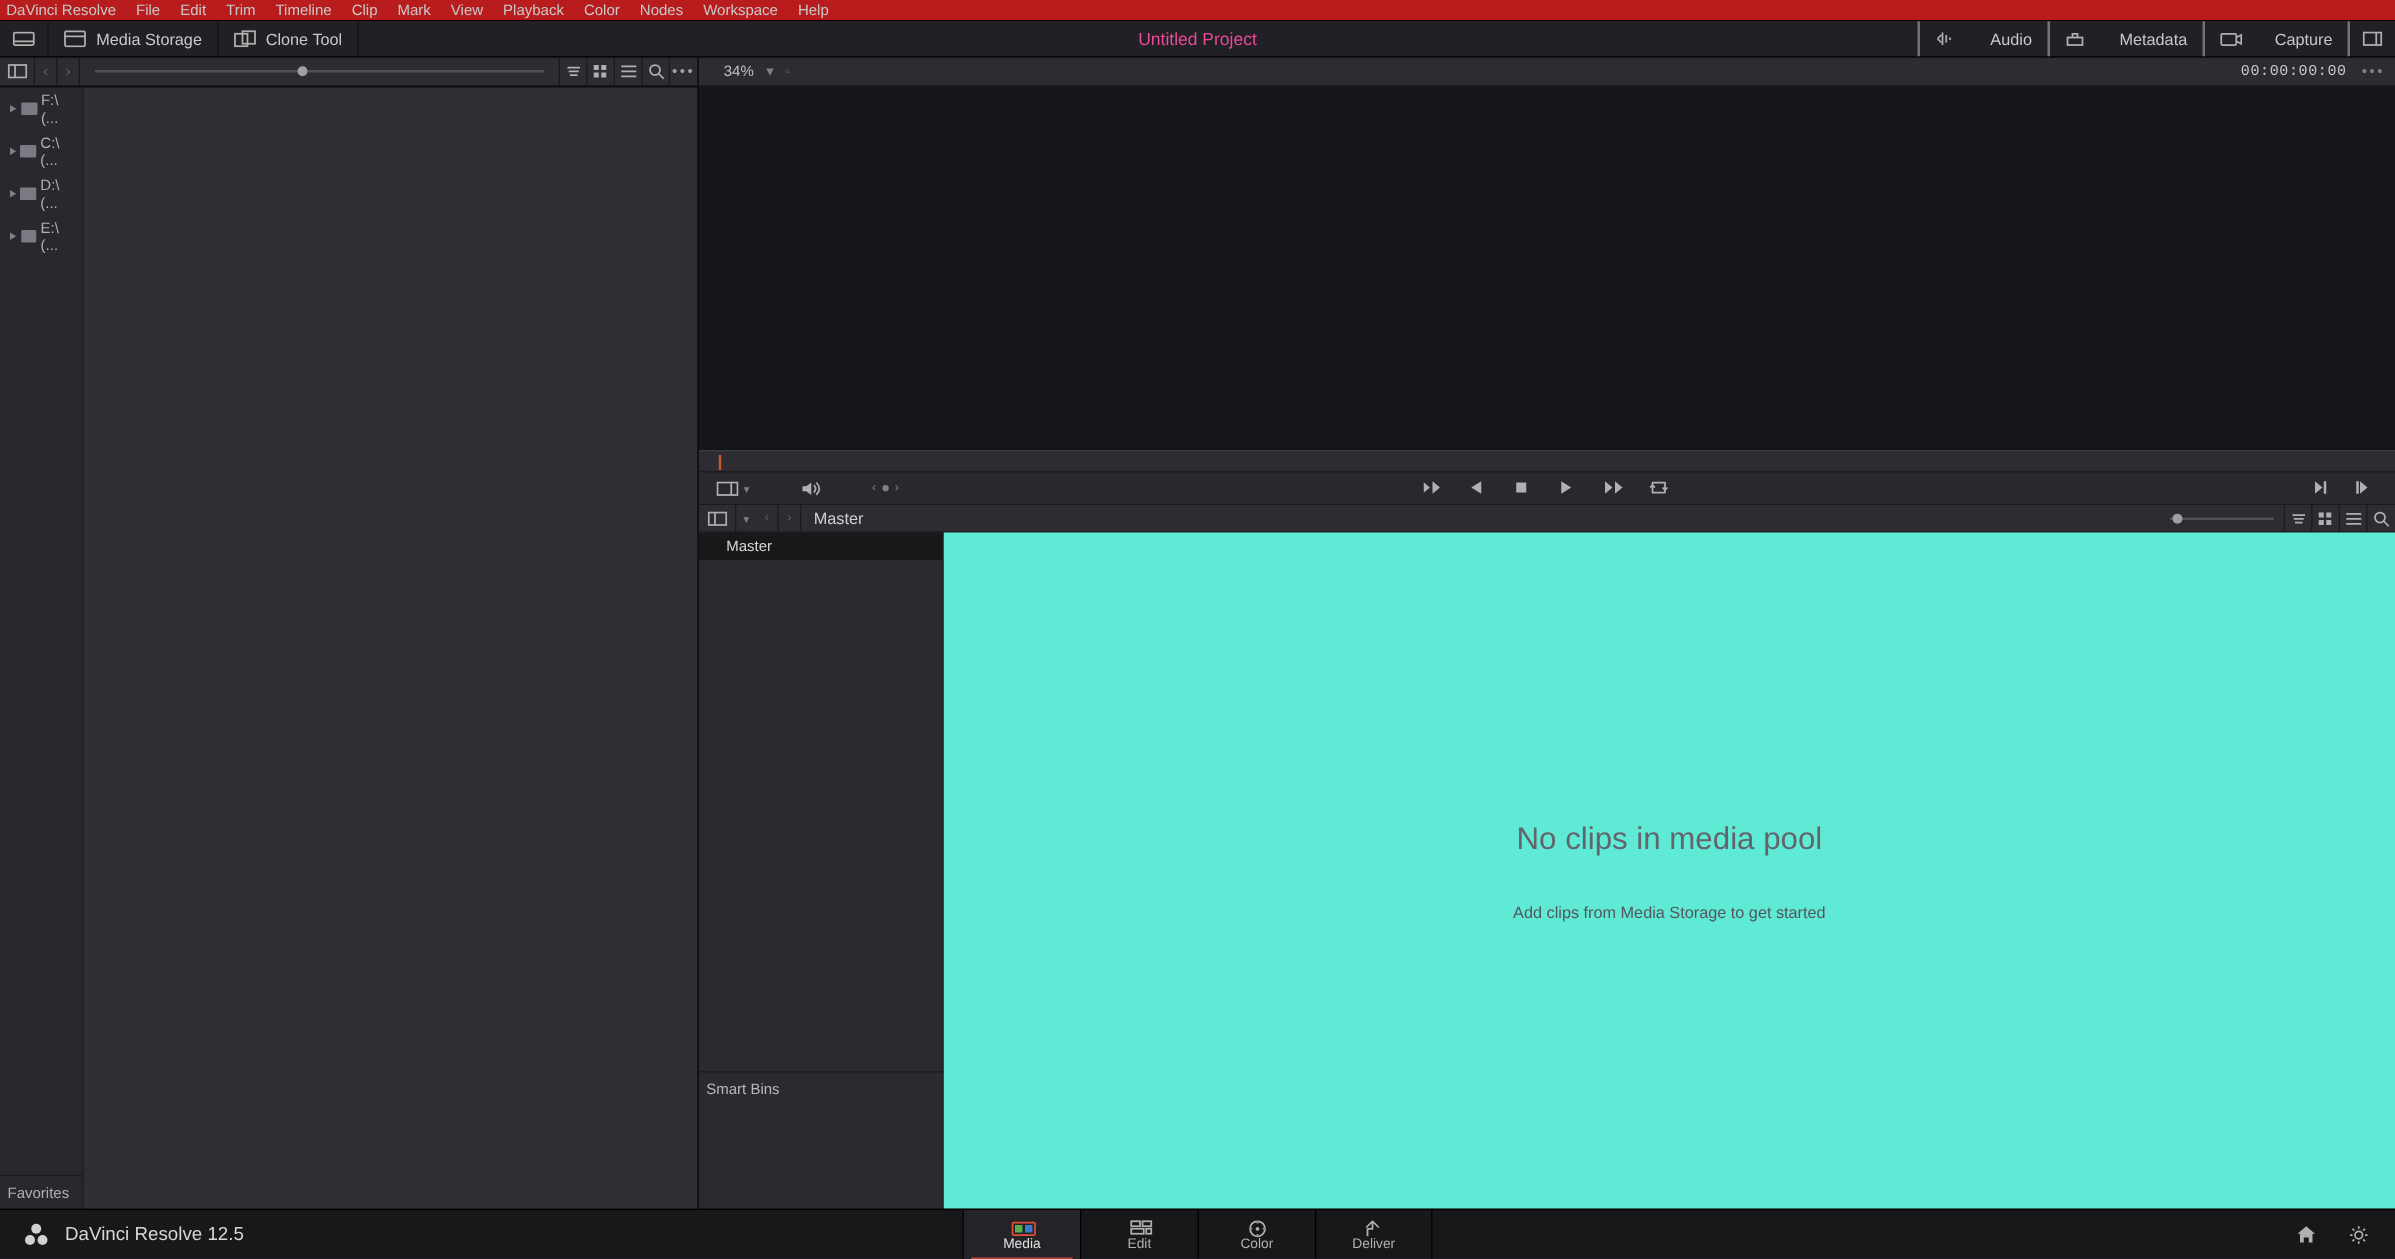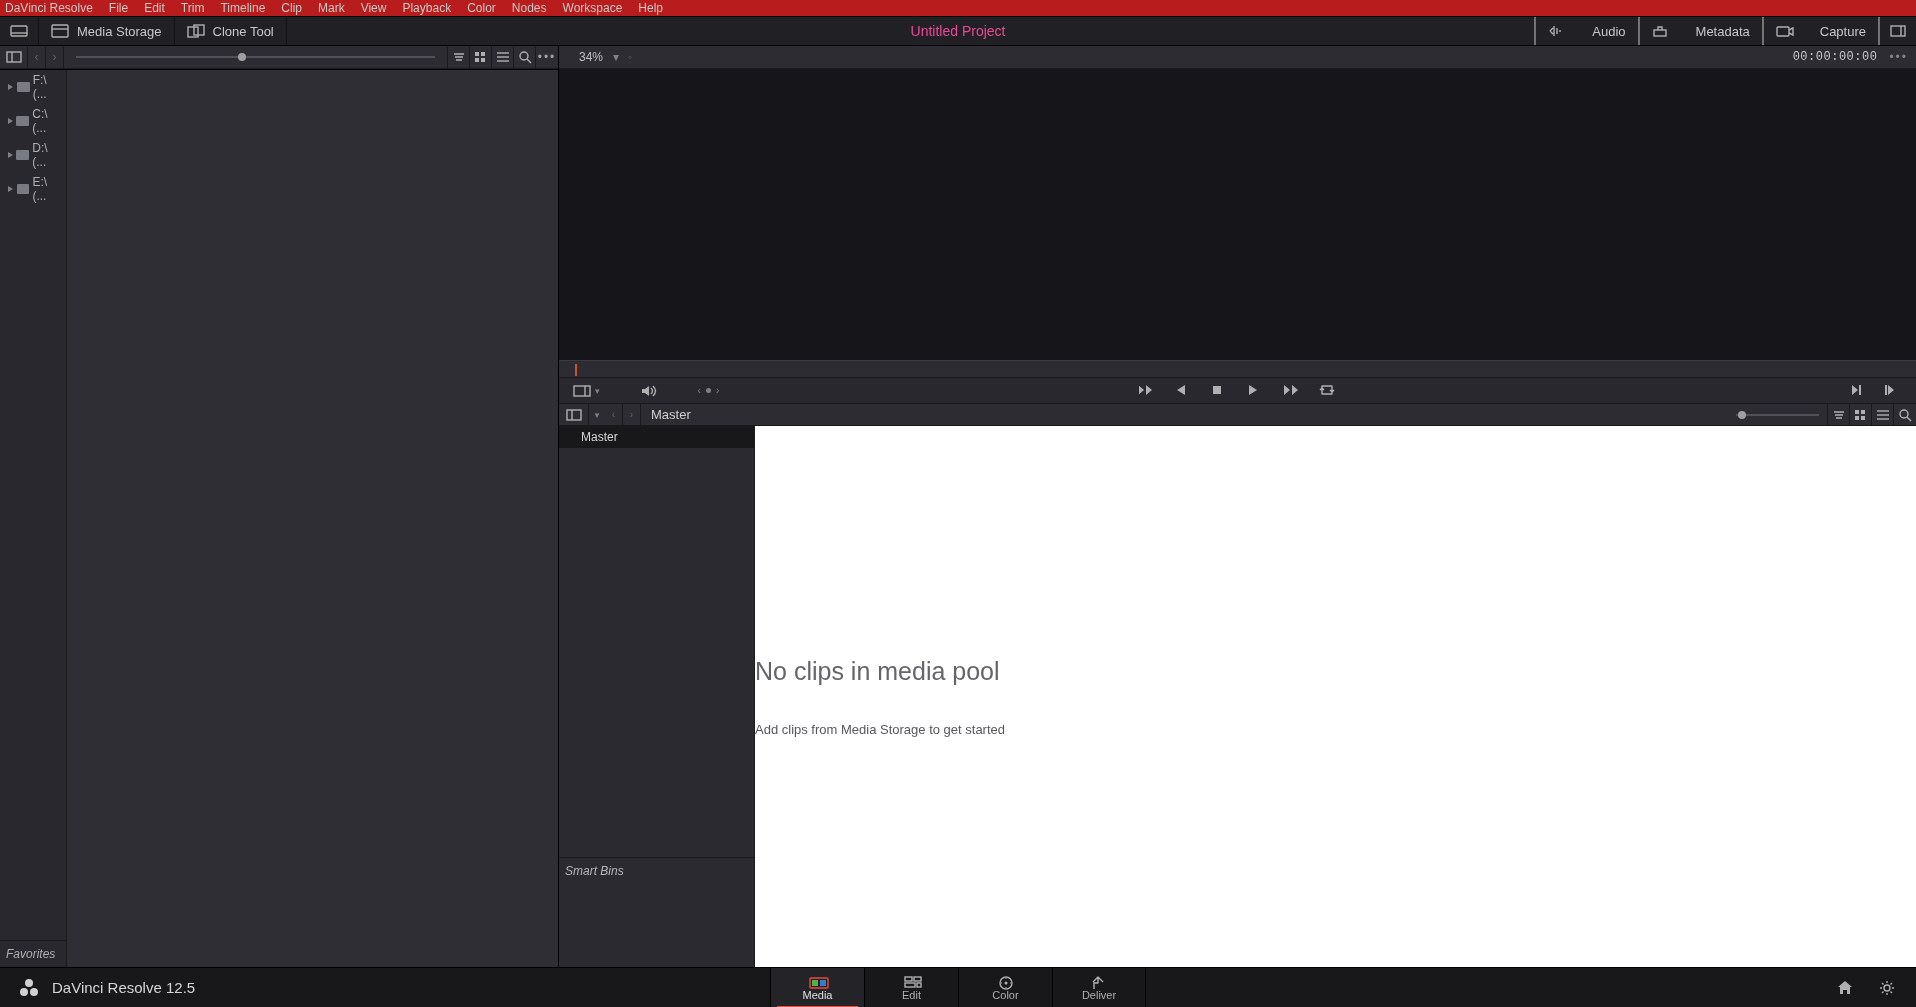--- a/index.html
+++ b/index.html
@@ -113,21 +113,20 @@
   content: ''; display: block;
   border-top: 3px solid transparent;
   border-bottom: 3px solid transparent;
   border-left: 5px solid #808088;
 }
 .drive-ico { width: 14px; height: 10px; background: #7a7a82; border-radius: 1px; margin-right: 3px; }
 .favorites {
   border-top: 1px solid #1a1a1d;
   padding: 6px 6px;
   color: #b0b0b0;
-  font-style: italic;
 }
 .browse-area { flex: 1; background: #2e2e34; }
 
 
 .right-panel { flex: 1; display: flex; flex-direction: column; border-left: 1px solid #000; }
 .viewer-bar-top {
   height: 23px;
   background: #2c2c32;
   display: flex;
   align-items: center;
@@ -212,27 +211,27 @@
   padding: 4px 0 4px 22px;
   font-size: 12px;
 }
 .bin-space { flex: 1; }
 .smart-bins {
   border-top: 1px solid #1a1a1d;
   padding: 6px 6px;
   color: #b8b8b8;
   font-size: 12px;
   height: 110px;
-  font-style: italic;
 }
 .clips-area {
   flex: 1;
-  background: #ffffff;
+  background: #5eead4;
   display: flex;
   flex-direction: column;
+  align-items: center;
   justify-content: center;
 }
 .no-clips {
   font-size: 25px;
   color: #64646c;
   font-weight: 400;
 }
 .add-clips-hint {
   margin-top: 36px;
   color: #565660;

